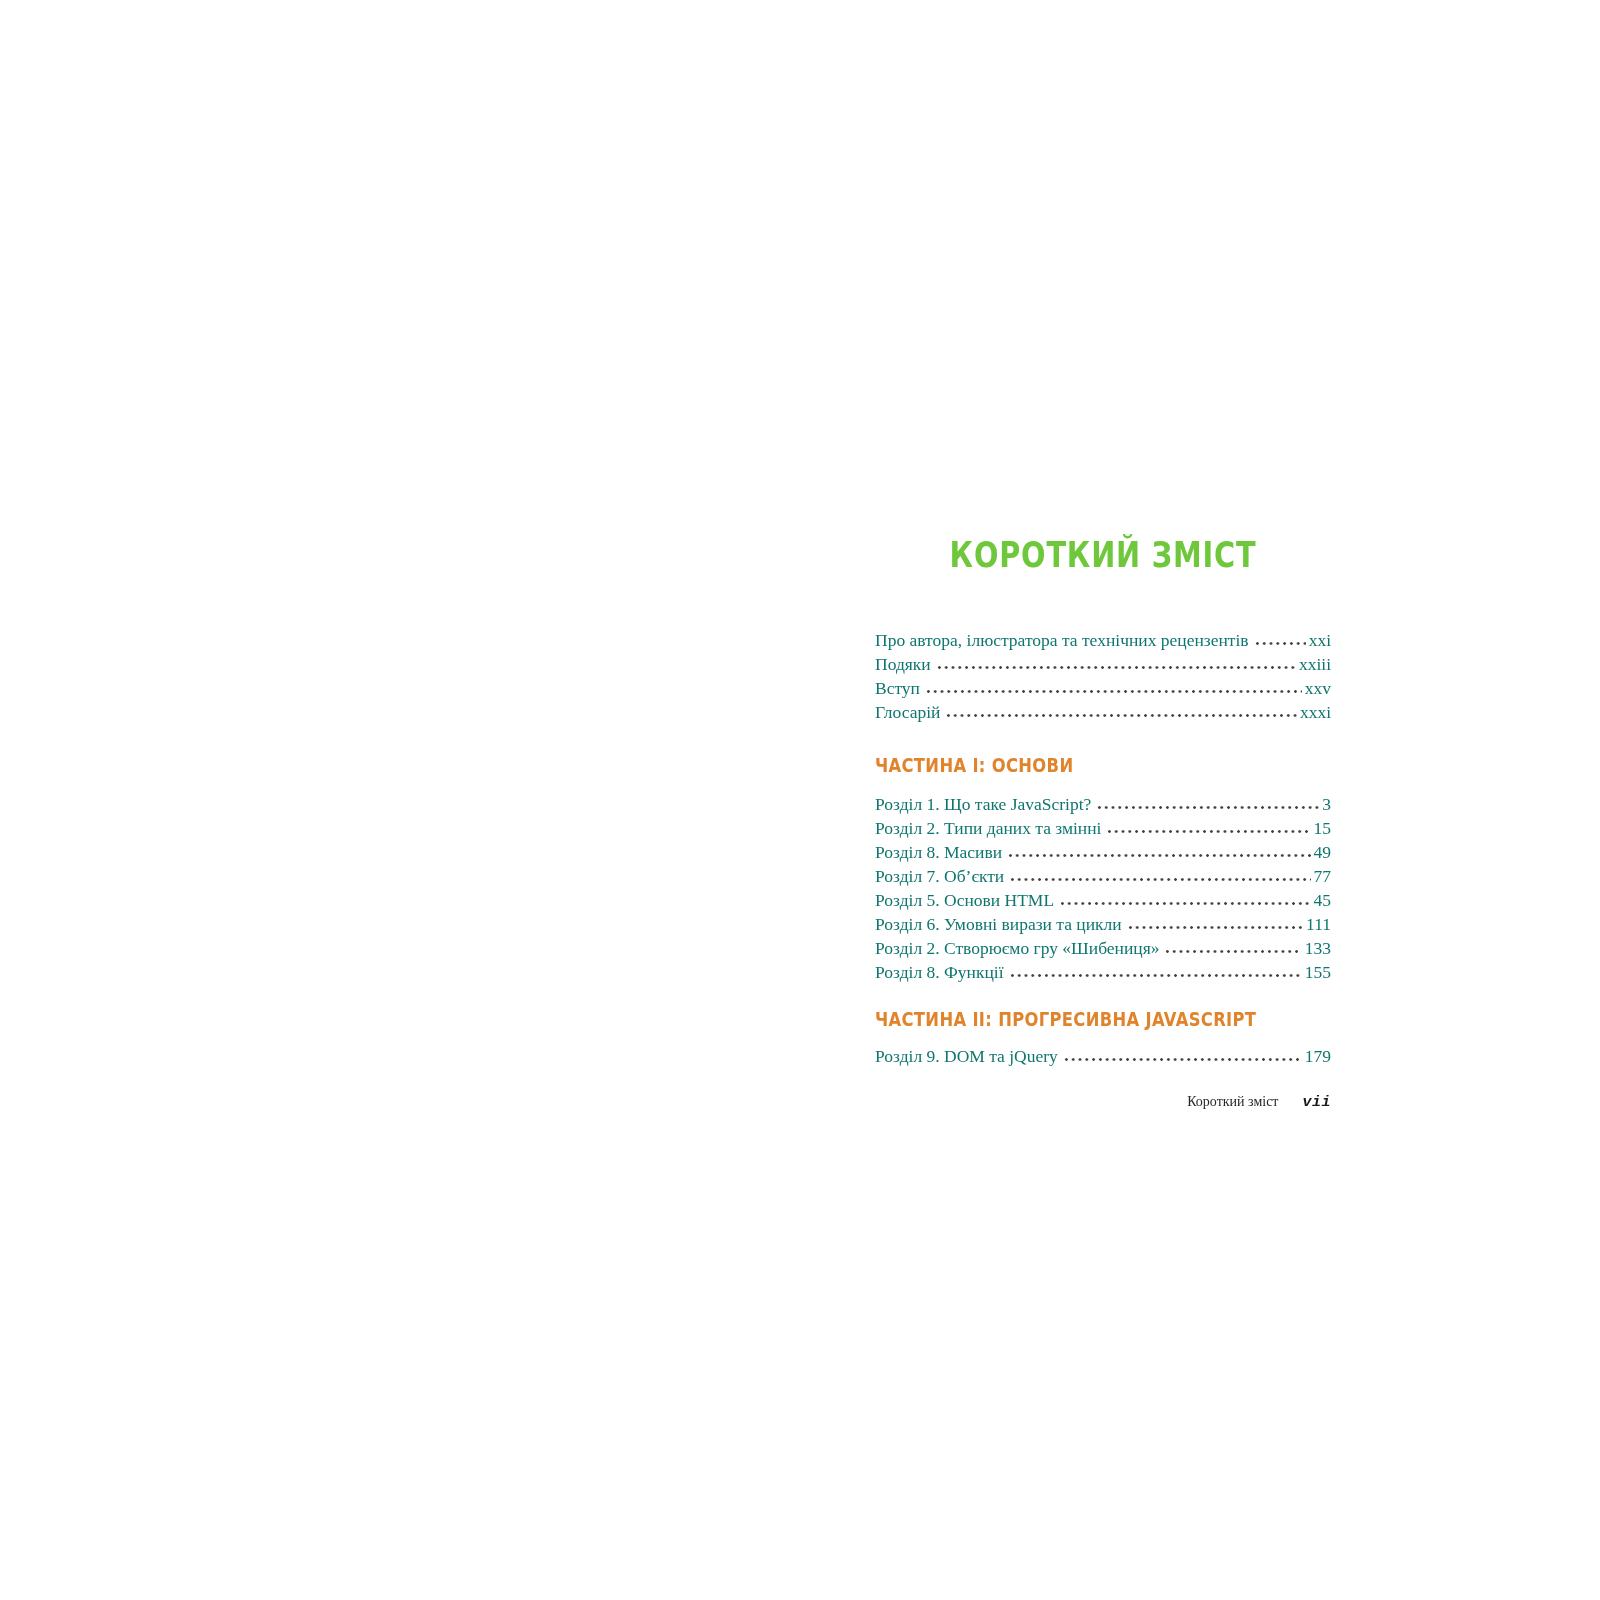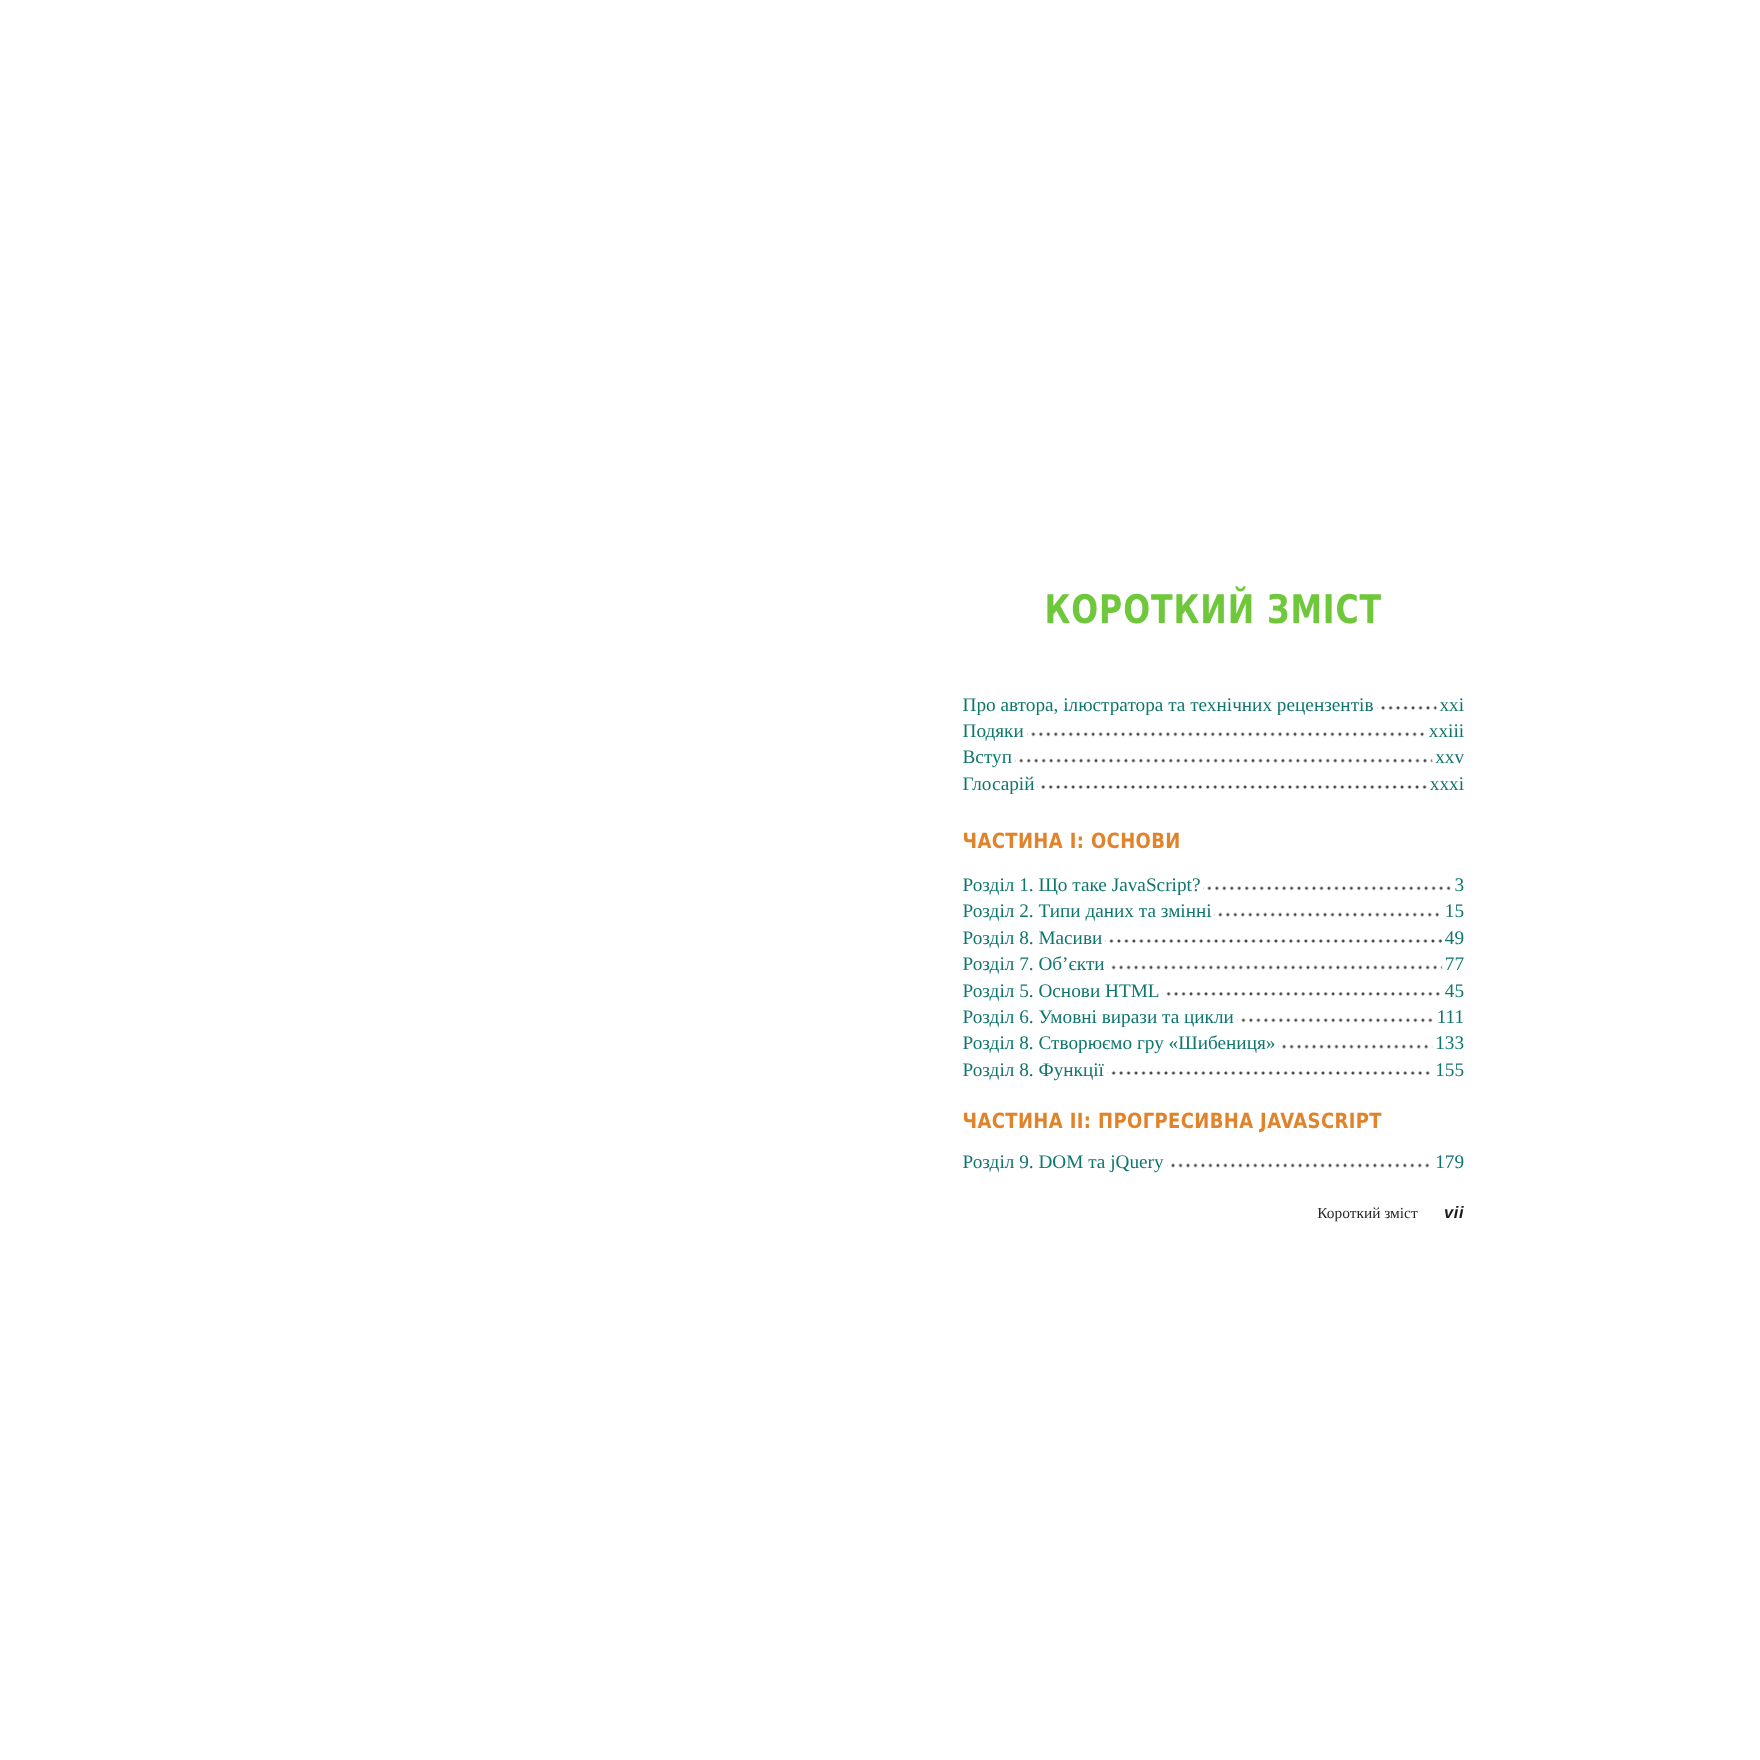--- a/index.html
+++ b/index.html
@@ -75,21 +75,21 @@
     display: flex;
     justify-content: flex-end;
     align-items: baseline;
     margin-top: 26px;
     font-family: "Liberation Serif", serif;
     font-size: 14px;
     color: #2b2623;
   }
   .footer-page {
     margin-left: 24px;
-    font-family: Liberation Sans, sans-serif;
+    font-family: Liberation Mono, monospace;
     font-weight: bold;
     font-style: italic;
     font-size: 15px;
     color: #1b1b1b;
     letter-spacing: 0.5px;
   }
 </style>
 </head>
 <body>
 
@@ -157,21 +157,21 @@
     <span class="toc-page">45</span>
   </li>
 
   <li class="toc-row">
     <span class="toc-label">Розділ 6. Умовні вирази та цикли</span>
     <span class="toc-dots"></span>
     <span class="toc-page">111</span>
   </li>
 
   <li class="toc-row">
-    <span class="toc-label">Розділ 8. Створюємо гру «Шибениця»</span>
+    <span class="toc-label">Розділ 2. Створюємо гру «Шибениця»</span>
     <span class="toc-dots"></span>
     <span class="toc-page">133</span>
   </li>
 
   <li class="toc-row">
     <span class="toc-label">Розділ 8. Функції</span>
     <span class="toc-dots"></span>
     <span class="toc-page">155</span>
   </li>
 </ul>

